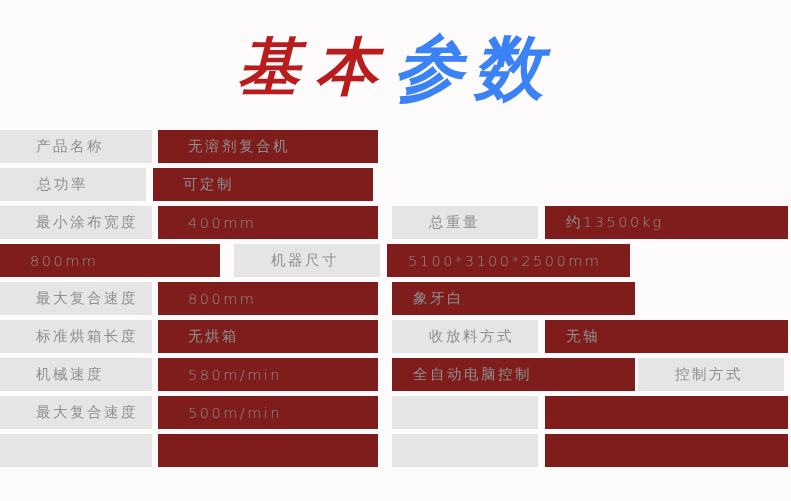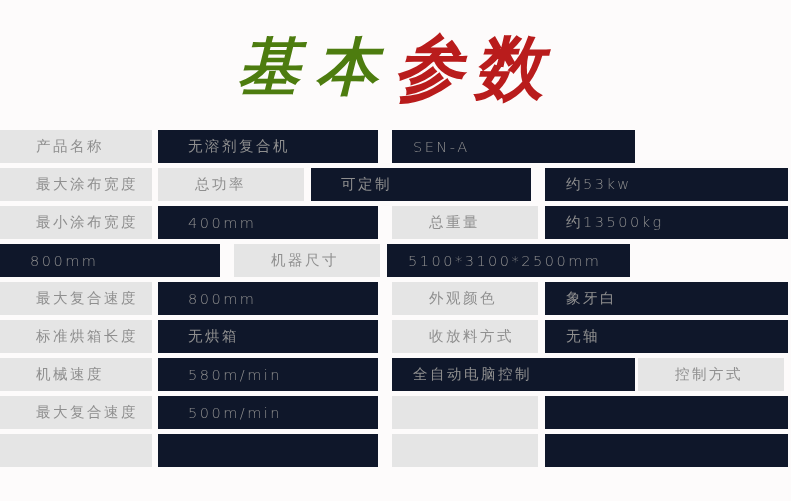--- a/index.html
+++ b/index.html
@@ -23,26 +23,26 @@
     box-sizing: border-box;
   }
   .title {
     font-family: "DejaVu Serif", "Liberation Serif", serif;
     font-weight: bold;
     font-style: italic;
     white-space: nowrap;
     line-height: 1;
   }
   .title-black {
-    color: #4d7c0f;
+    color: #b91c1c;
     font-size: 62px;
     letter-spacing: 16px;
   }
   .title-red {
-    color: #b91c1c;
+    color: #3b82f6;
     font-size: 70px;
     letter-spacing: 10px;
     margin-left: 0;
     vertical-align: -4px;
   }
   
   .spec-table {
     margin-top: 0;
   }
   .row {
@@ -58,66 +58,62 @@
     font-weight: 300;
     color: #8f8f8f;
     letter-spacing: 2.5px;
     white-space: nowrap;
     overflow: hidden;
   }
   .label-cell {
     background: #e5e5e5;
   }
   .value-cell {
-    background: #0f172a;
+    background: #7f1d1d;
   }
   .cl { width: 152px; margin-right: 6px;  padding-left: 36px; }
   .vl { width: 220px; margin-right: 14px; padding-left: 30px; }
   .cr { width: 146px; margin-right: 7px;  padding-left: 37px; }
   .vr { width: 243px; margin-right: 3px;  padding-left: 21px; }
 </style>
 </head>
 <body>
 
 <div class="title-band">
   <div class="title"><span class="title-black">基本</span><span class="title-red">参数</span></div>
 </div>
 
 <div class="spec-table">
 
   <div class="row">
     <div class="cell label-cell cl">产品名称</div>
     <div class="cell value-cell vl">无溶剂复合机</div>
-    <div class="cell value-cell vr">SEN-A</div>
   </div>
 
   <div class="row">
-    <div class="cell label-cell cl">最大涂布宽度</div>
     <div class="cell label-cell cr">总功率</div>
     <div class="cell value-cell vl">可定制</div>
-    <div class="cell value-cell vr">约53kw</div>
   </div>
 
   <div class="row">
     <div class="cell label-cell cl">最小涂布宽度</div>
     <div class="cell value-cell vl">400mm</div>
     <div class="cell label-cell cr">总重量</div>
     <div class="cell value-cell vr">约13500kg</div>
   </div>
 
   <div class="row">
     <div class="cell value-cell vl">800mm</div>
     <div class="cell label-cell cr">机器尺寸</div>
     <div class="cell value-cell vr">5100*3100*2500mm</div>
   </div>
 
   <div class="row">
     <div class="cell label-cell cl">最大复合速度</div>
     <div class="cell value-cell vl">800mm</div>
-    <div class="cell label-cell cr">外观颜色</div>
     <div class="cell value-cell vr">象牙白</div>
   </div>
 
   <div class="row">
     <div class="cell label-cell cl">标准烘箱长度</div>
     <div class="cell value-cell vl">无烘箱</div>
     <div class="cell label-cell cr">收放料方式</div>
     <div class="cell value-cell vr">无轴</div>
   </div>
 

